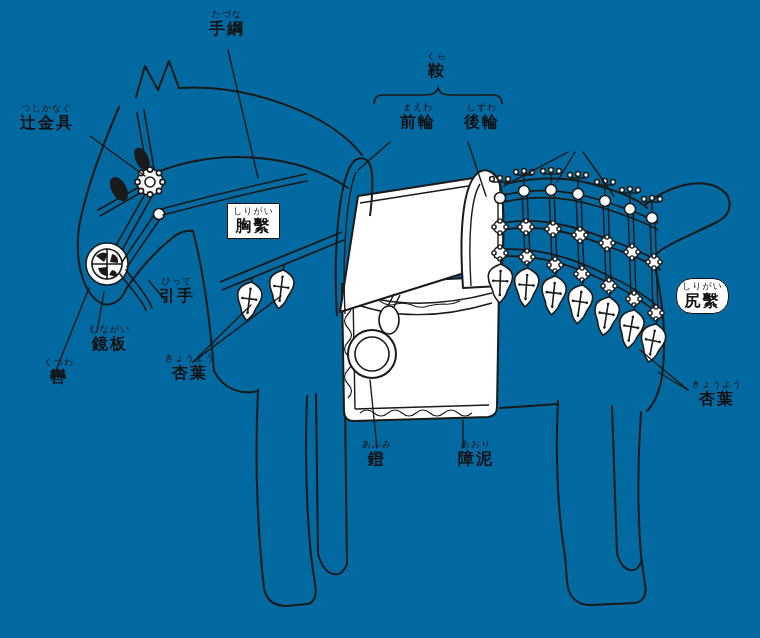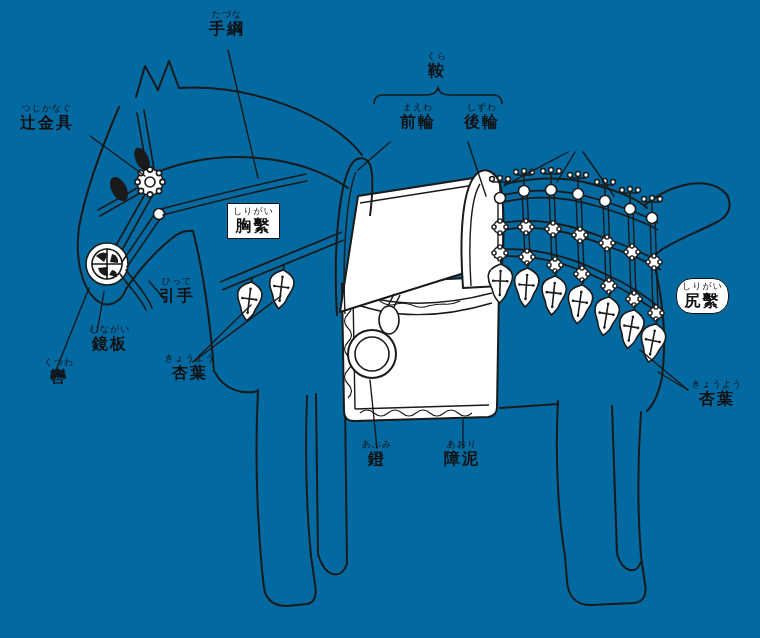--- a/index.html
+++ b/index.html
@@ -300,21 +300,21 @@
 <div class="lbl" style="left:160px;top:354px;width:60px;">
   <span class="kana">きょうよう</span>
   <span class="kanji">杏葉</span>
 </div>
 
 <div class="lbl" style="left:354px;top:440px;width:46px;text-align:center;">
   <span class="kana">あぶみ</span>
   <span class="kanji">鐙</span>
 </div>
 
-<div class="lbl" style="left:430px;top:440px;width:64px;">
+<div class="lbl" style="left:444px;top:440px;width:64px;">
   <span class="kana">あおり</span>
   <span class="kanji">障泥</span>
 </div>
 
 <div class="lbl boxed" style="left:676px;top:278px;border-radius:16px;">
   <span class="kana">しりがい</span>
   <span class="kanji">尻繫</span>
 </div>
 
 <div class="lbl" style="left:686px;top:380px;width:62px;">

